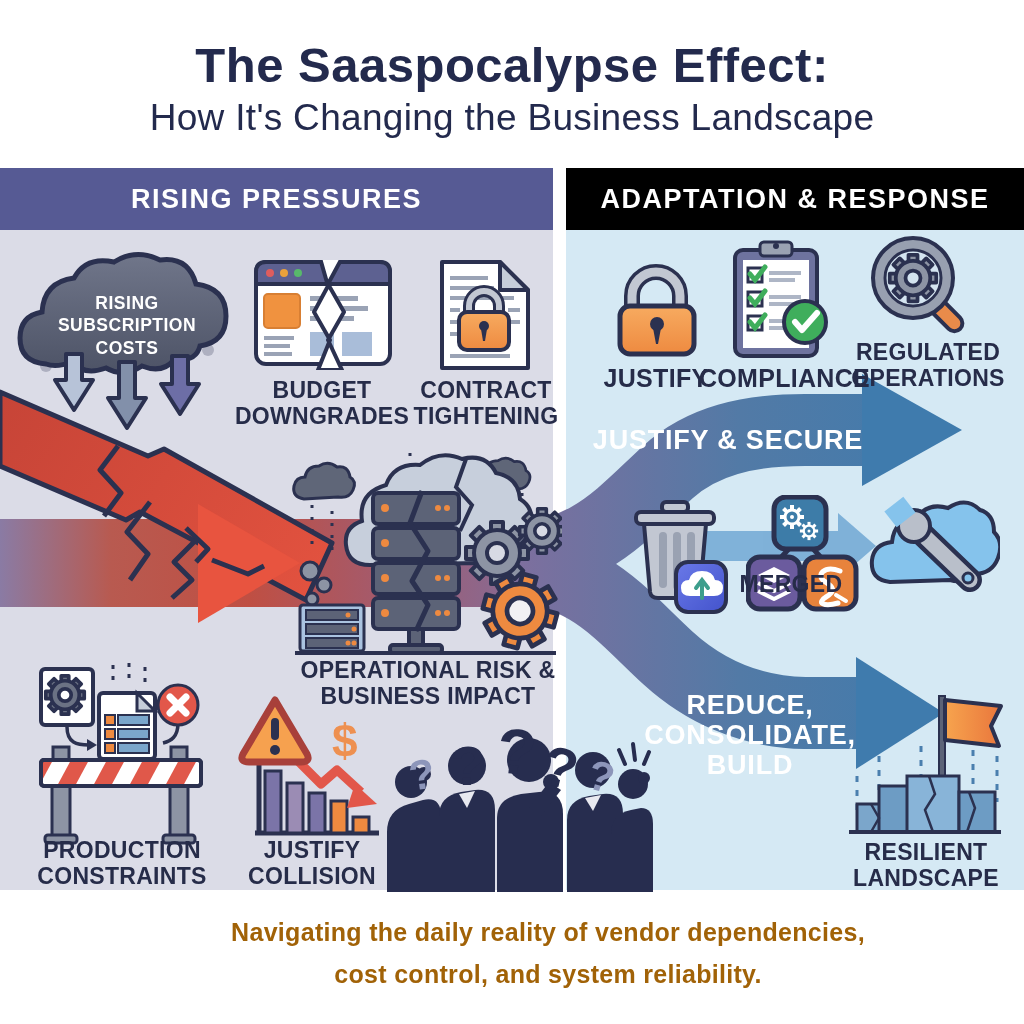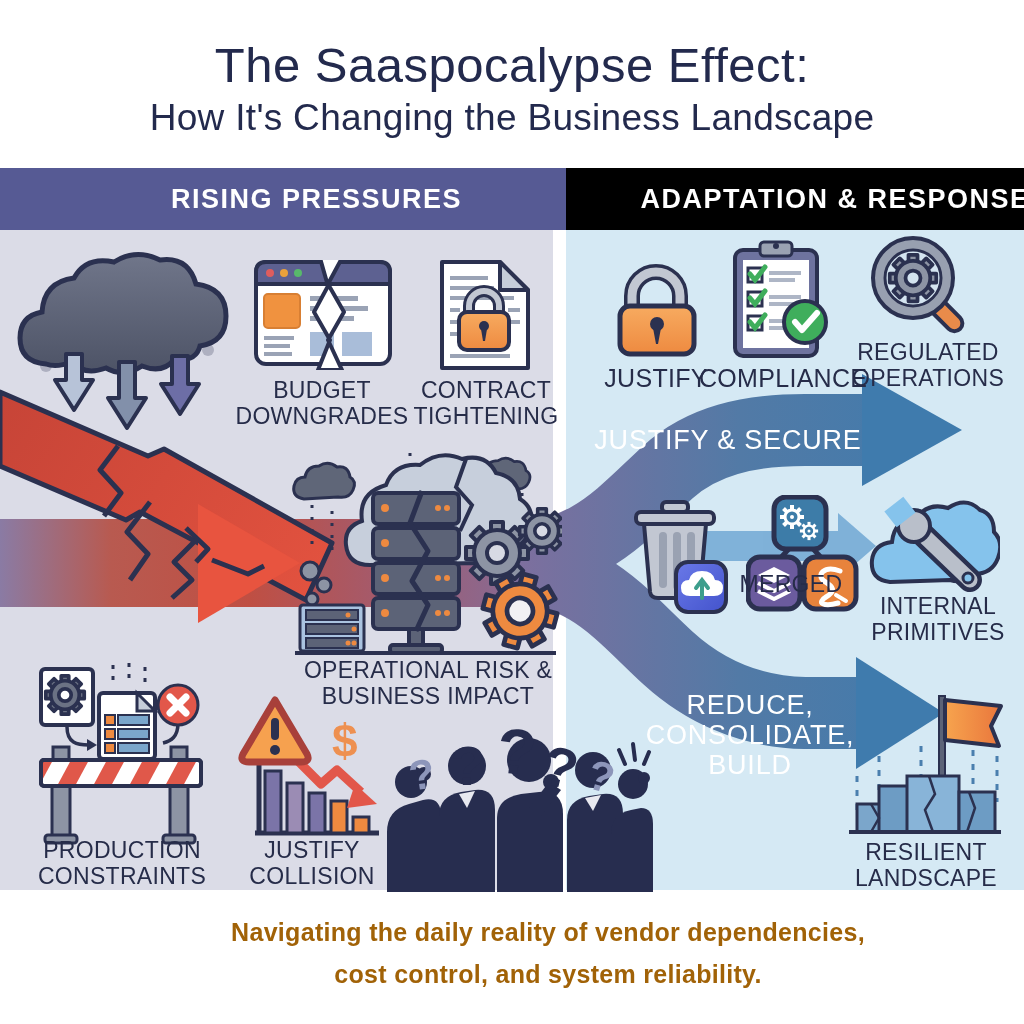--- a/index.html
+++ b/index.html
@@ -1,27 +1,27 @@
 <!DOCTYPE html>
 <html><head>
 <meta charset="utf-8">
 <style>
   html,body{margin:0;padding:0;background:#ffffff;}
   #canvas{position:relative;width:1024px;height:1024px;overflow:hidden;background:#ffffff;
           font-family:"Liberation Sans",sans-serif;}
   .panel{position:absolute;top:230px;height:660px;z-index:1;}
   #panelL{left:0;width:553px;background:#dbdce7;}
   #panelR{left:566px;width:458px;background:#d5e9f4;}
-  .hdr{position:absolute;top:168px;height:62px;z-index:1;display:flex;align-items:center;justify-content:center;padding-left:40px;}
+  .hdr{position:absolute;top:168px;height:62px;z-index:1;display:flex;align-items:center;justify-content:center;}
   #hdrL{left:0;width:553px;background:#565a94;}
   #hdrR{left:566px;width:458px;background:#000000;}
   .hdr span{color:#fff;font-size:27px;font-weight:800;letter-spacing:1.5px;}
   #flow{position:absolute;left:0;top:0;z-index:2;}
   .ic{position:absolute;z-index:3;}
-  .lbl{position:absolute;z-index:4;text-align:center;font-weight:400;color:#262c49;
+  .lbl{position:absolute;z-index:4;text-align:center;font-weight:700;color:#262c49;
        white-space:pre-line;line-height:1.12;letter-spacing:.3px;}
   .title1{left:0;width:1024px;top:38px;font-size:49px;color:#232a4d;letter-spacing:.5px;}
   .title2{left:0;width:1024px;top:97px;font-size:37px;font-weight:400;color:#232a4d;}
   .cap{font-size:23px;}
   .capW{color:#ffffff;font-size:27px;letter-spacing:.8px;}
   .cloudTxt{left:38px;width:178px;top:292px;font-size:17.5px;color:#fff;line-height:1.28;letter-spacing:.5px;}
   .foot{left:0;width:1024px;font-size:25px;font-weight:700;color:#a16207;margin-left:36px;}
   .qm{position:absolute;z-index:4;font-weight:800;line-height:1;}
   .dollar{position:absolute;z-index:4;left:332px;top:714px;font-size:46px;font-weight:800;color:#ee9050;}
 </style>
@@ -474,38 +474,39 @@
       <rect x="114" y="102" width="36" height="40" fill="#6d9cc4"></rect>
     </g>
     <g stroke="#2b3150" stroke-width="2.5" fill="none">
       <path d="M84 86 L90 104 L80 120 L88 142"></path>
         <path d="M26 114 L34 128 L26 142"></path>
         <path d="M124 102 L130 118 L122 142"></path>
     </g>
     <line x1="4" y1="142" x2="156" y2="142" stroke="#2b3150" stroke-width="4"></line>
   </svg>
 
+  <div class="lbl cloudTxt">RISING
+SUBSCRIPTION
+COSTS</div>
   <div class="lbl cap" style="left:222px;top:378px;width:200px">BUDGET
 DOWNGRADES</div>
   <div class="lbl cap" style="left:386px;top:378px;width:200px">CONTRACT
 TIGHTENING</div>
   <div class="lbl cap" style="left:288px;top:658px;width:280px">OPERATIONAL RISK &amp;
 BUSINESS IMPACT</div>
   <div class="lbl cap" style="left:22px;top:838px;width:200px">PRODUCTION
 CONSTRAINTS</div>
   <div class="lbl cap" style="left:232px;top:838px;width:160px">JUSTIFY
 COLLISION</div>
   <div class="lbl cap" style="left:596px;top:364px;width:120px;font-size:25px">JUSTIFY</div>
   <div class="lbl cap" style="left:699px;top:364px;width:160px;font-size:25px">COMPLIANCE</div>
   <div class="lbl cap" style="left:848px;top:340px;width:160px">REGULATED
 OPERATIONS</div>
   <div class="lbl capW" style="left:588px;top:425px;width:280px">JUSTIFY &amp; SECURE</div>
   <div class="lbl cap" style="left:731px;top:572px;width:120px">MERGED</div>
-  <div class="lbl cap" style="left:858px;top:594px;width:160px">INTERNAL
-PRIMITIVES</div>
   <div class="lbl capW" style="left:590px;top:690px;width:320px">REDUCE, CONSOLIDATE,
 BUILD</div>
   <div class="lbl cap" style="left:846px;top:840px;width:160px">RESILIENT
 LANDSCAPE</div>
 
   <div class="lbl foot" style="top:918px">Navigating the daily reality of vendor dependencies,</div>
   <div class="lbl foot" style="top:960px">cost control, and system reliability.</div>
 </div>
 
 </body></html>

